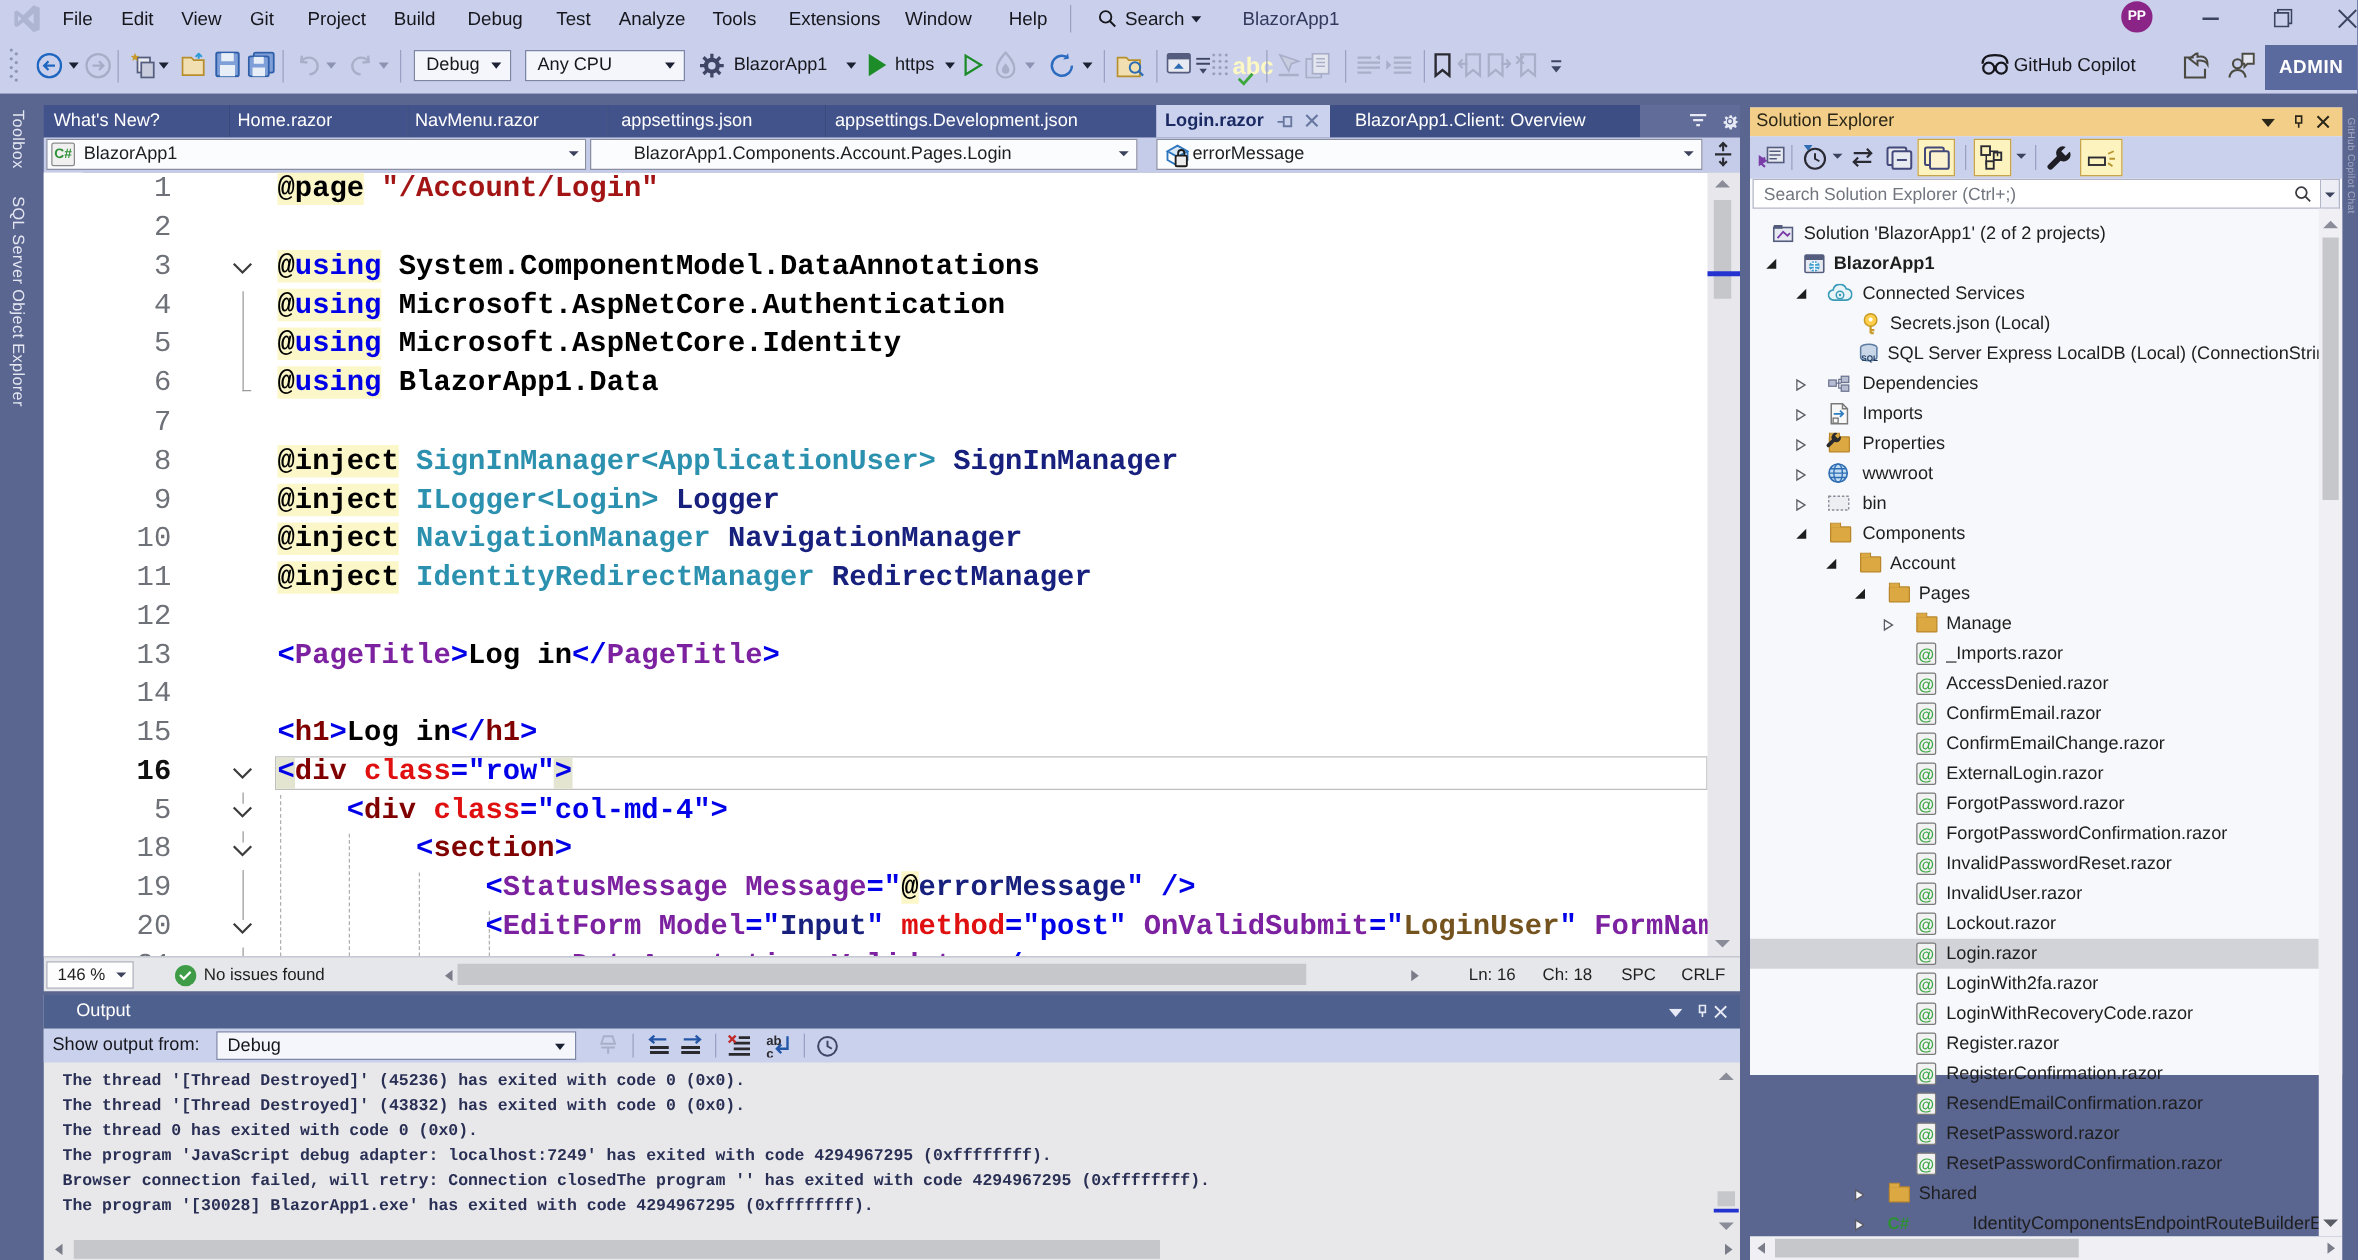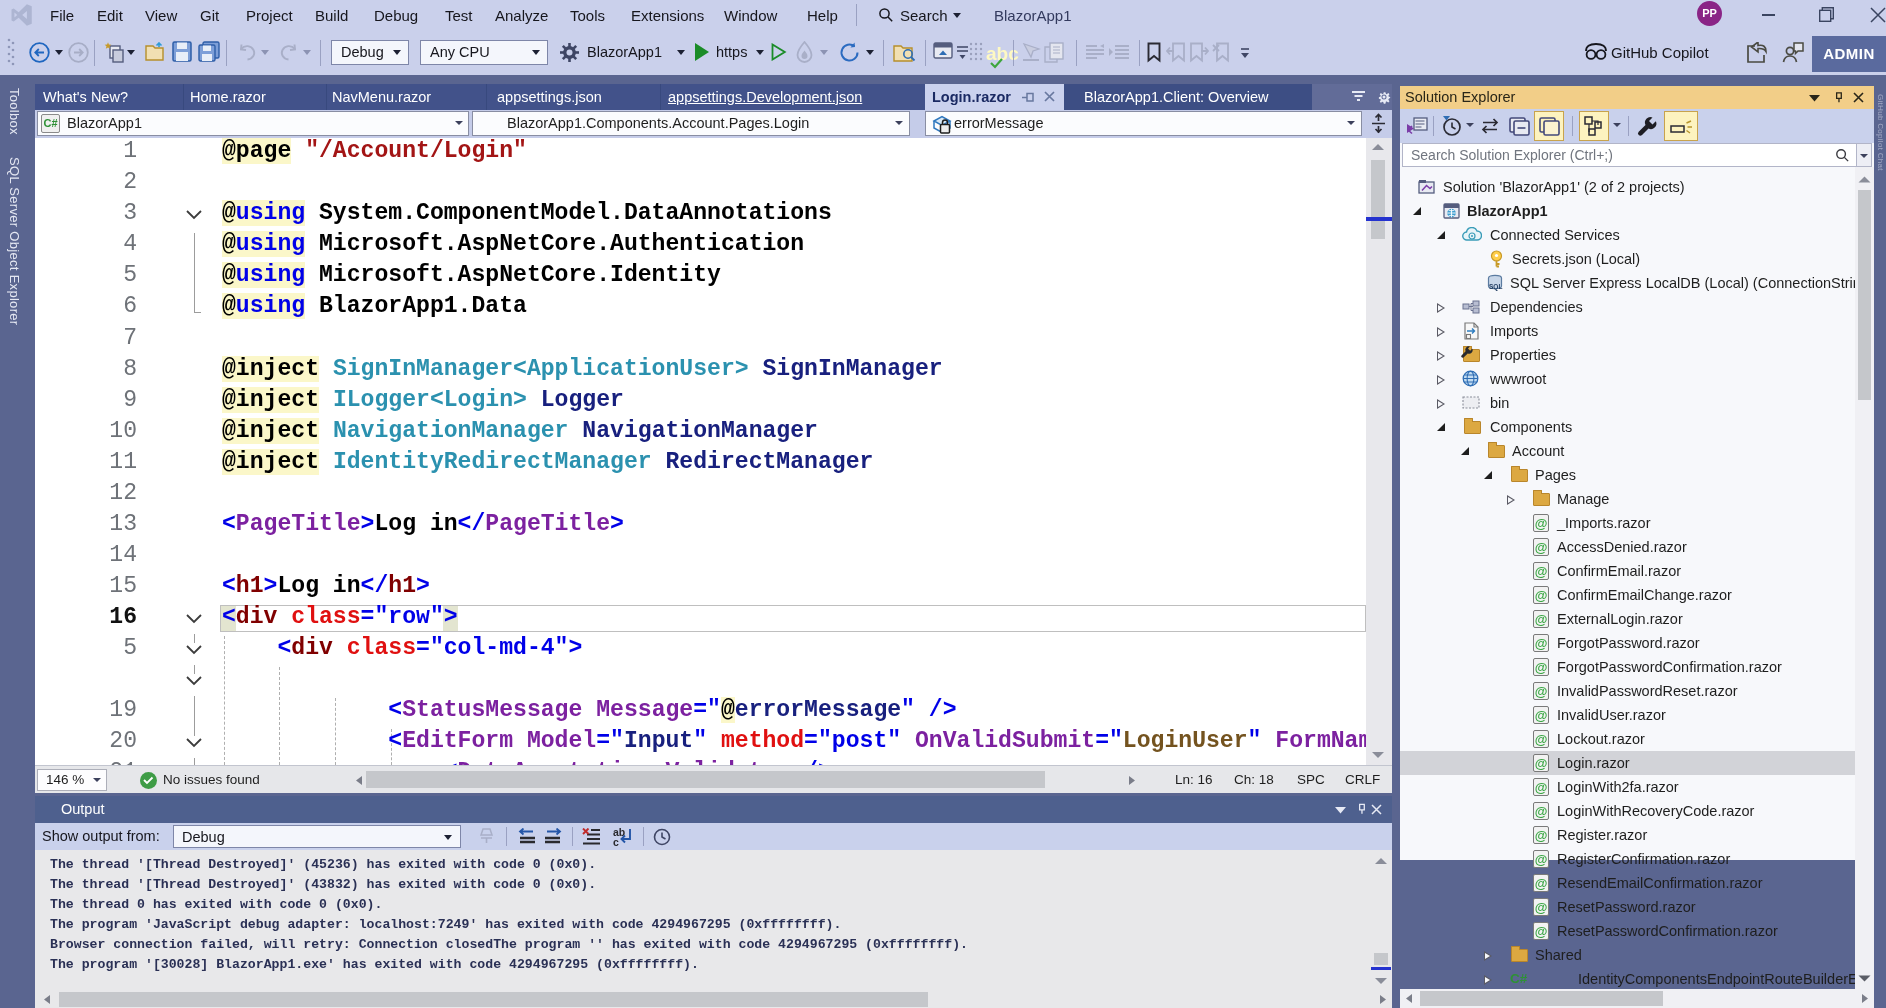--- a/index.html
+++ b/index.html
@@ -290,21 +290,21 @@
 
   <div id="tabstrip" class="abs">
     <div class="tab" style="left:0px;width:148px;"><span style="margin-left:8px;">What's New?</span></div>
     <div class="tabsep" style="left:148px;"></div>
     <div class="tab" style="left:149px;width:142px;"><span style="margin-left:6px;">Home.razor</span></div>
     <div class="tabsep" style="left:291px;"></div>
     <div class="tab" style="left:292px;width:159px;"><span style="margin-left:5px;">NavMenu.razor</span></div>
     <div class="tabsep" style="left:451px;"></div>
     <div class="tab" style="left:452px;width:173px;"><span style="margin-left:10px;">appsettings.json</span></div>
     <div class="tabsep" style="left:625px;"></div>
-    <div class="tab" style="left:626px;width:264px;"><span style="margin-left:7px;text-decoration:underline;">appsettings.Development.json</span></div>
+    <div class="tab" style="left:626px;width:264px;"><span style="margin-left:7px;">appsettings.Development.json</span></div>
     <div class="tab" style="left:890px;width:139px;background:#CBD2EE;color:#1B2A63;font-weight:700;"><span style="margin-left:7px;">Login.razor</span>
       <svg class="abs" style="left:96px;top:6px;" width="14" height="14" viewBox="0 0 14 14">
         <path d="M1 7.5 H6 M6 3.5 h6 v7.5 h-6z M6 11 6 3.5" fill="none" stroke="#68789F" stroke-width="1.5"></path>
       </svg>
       <svg class="abs" style="left:119px;top:7px;" width="11" height="11">
         <path d="M1 1 10 10 M10 1 1 10" stroke="#68789F" stroke-width="1.7"></path>
       </svg>
     </div>
     <div class="tab" style="left:1029px;width:248px;background:#3D4E84;"><span style="margin-left:20px;">BlazorApp1.Client: Overview</span></div>
     <svg class="abs" style="left:1317px;top:7px;" width="14" height="13">
@@ -366,20 +366,21 @@
     <div class="cl" style="top:218px;"><span class="num">8</span><span class="code"><span class="hl pl">@inject</span> <span class="ty">SignInManager&lt;ApplicationUser&gt;</span> <span class="id">SignInManager</span></span></div>
     <div class="cl" style="top:249px;"><span class="num">9</span><span class="code"><span class="hl pl">@inject</span> <span class="ty">ILogger&lt;Login&gt;</span> <span class="id">Logger</span></span></div>
     <div class="cl" style="top:280px;"><span class="num">10</span><span class="code"><span class="hl pl">@inject</span> <span class="ty">NavigationManager</span> <span class="id">NavigationManager</span></span></div>
     <div class="cl" style="top:311px;"><span class="num">11</span><span class="code"><span class="hl pl">@inject</span> <span class="ty">IdentityRedirectManager</span> <span class="id">RedirectManager</span></span></div>
     <div class="cl" style="top:342px;"><span class="num">12</span></div>
     <div class="cl" style="top:373px;"><span class="num">13</span><span class="code"><span class="kb">&lt;</span><span class="cp">PageTitle</span><span class="kb">&gt;</span><span class="pl">Log in</span><span class="kb">&lt;/</span><span class="cp">PageTitle</span><span class="kb">&gt;</span></span></div>
     <div class="cl" style="top:404px;"><span class="num">14</span></div>
     <div class="cl" style="top:435px;"><span class="num">15</span><span class="code"><span class="kb">&lt;</span><span class="el">h1</span><span class="kb">&gt;</span><span class="pl">Log in</span><span class="kb">&lt;/</span><span class="el">h1</span><span class="kb">&gt;</span></span></div>
     <div class="cl" style="top:466px;"><span class="num" style="color:#111;font-weight:700;">16</span><span class="code"><span class="kb">&lt;</span><span class="el">div</span> <span class="at">class</span><span class="kb">="row"&gt;</span></span></div>
     <div class="cl" style="top:497px;"><span class="num">5</span><span class="code">    <span class="kb">&lt;</span><span class="el">div</span> <span class="at">class</span><span class="kb">="col-md-4"&gt;</span></span></div>
+    <div class="cl" style="top:528px;"><span class="num">18</span><span class="code">        <span class="kb">&lt;</span><span class="el">section</span><span class="kb">&gt;</span></span></div>
     <div class="cl" style="top:559px;"><span class="num">19</span><span class="code">            <span class="kb">&lt;</span><span class="cp">StatusMessage</span> <span class="cp">Message</span><span class="kb">="</span><span class="hl pl">@</span><span class="id">errorMessage</span><span class="kb">"</span> <span class="kb">/&gt;</span></span></div>
     <div class="cl" style="top:590px;"><span class="num">20</span><span class="code">            <span class="kb">&lt;</span><span class="cp">EditForm</span> <span class="cp">Model</span><span class="kb">="</span><span class="id">Input</span><span class="kb">"</span> <span class="at">method</span><span class="kb">="post"</span> <span class="cp">OnValidSubmit</span><span class="kb">="</span><span class="mt">LoginUser</span><span class="kb">"</span> <span class="cp">FormNam</span></span></div>
     <div class="cl" style="top:621px;"><span class="num">21</span><span class="code">                <span class="kb">&lt;</span><span class="cp">DataAnnotationsValidator</span> <span class="kb">/&gt;</span></span></div>
 
     <svg class="abs" style="left:151px;top:71px;" width="16" height="12">
       <path d="M1 2 8 9 15 2" fill="none" stroke="#3C3C3C" stroke-width="1.8"></path>
     </svg>
     <svg class="abs" style="left:151px;top:475px;" width="16" height="12">
       <path d="M1 2 8 9 15 2" fill="none" stroke="#3C3C3C" stroke-width="1.8"></path>
     </svg>

